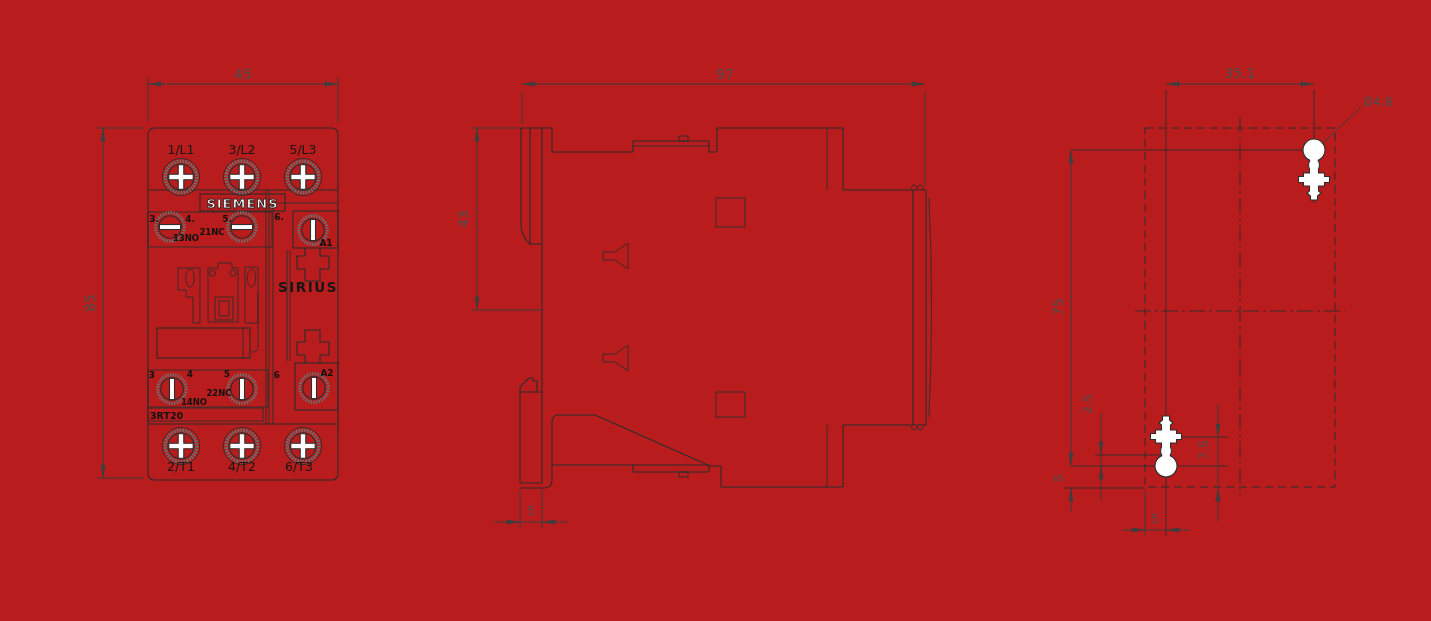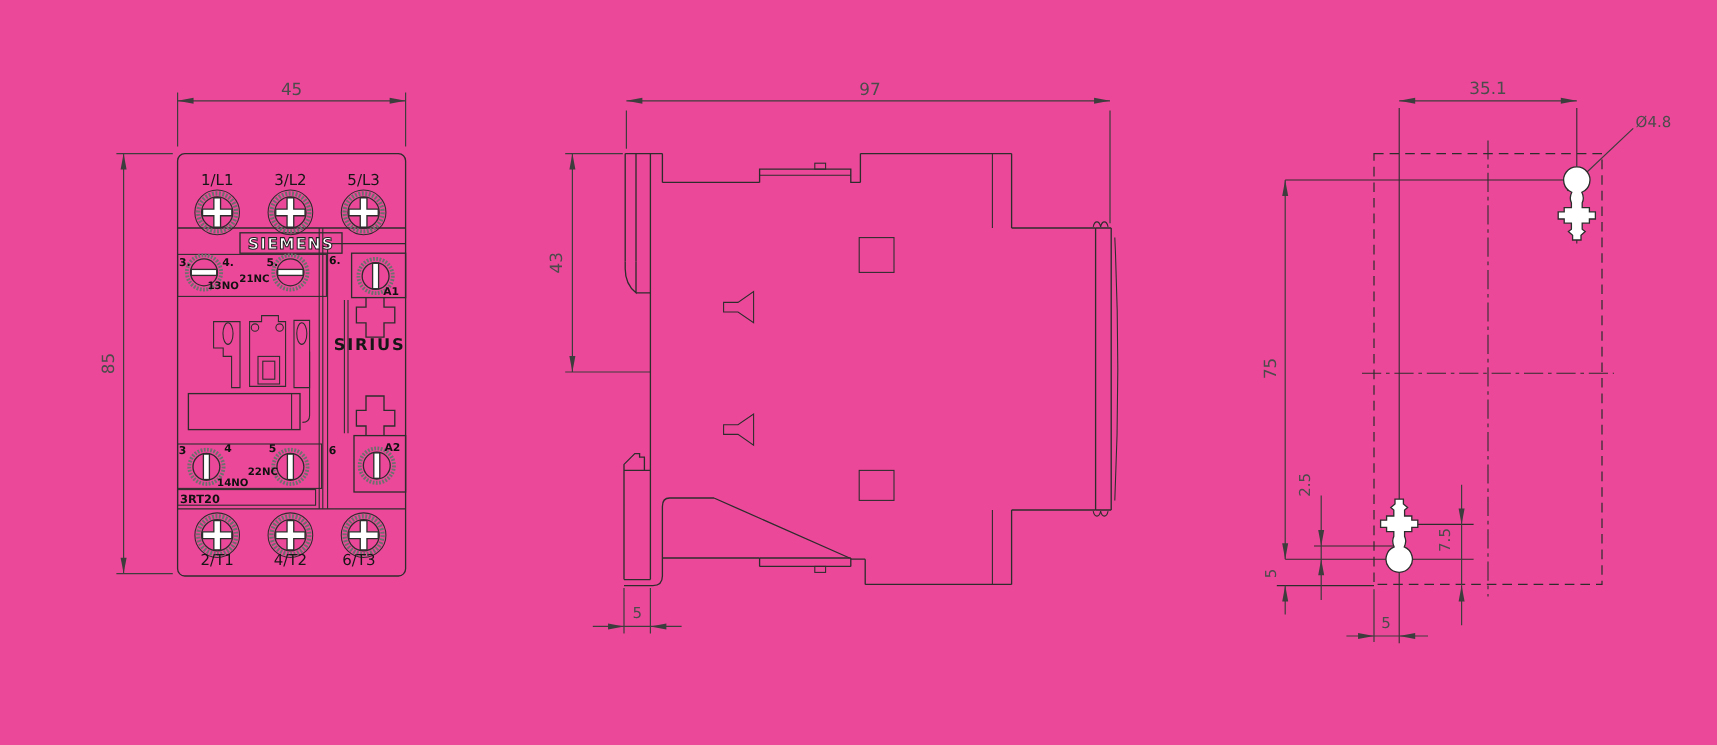--- a/index.html
+++ b/index.html
@@ -1,16 +1,16 @@
 <!DOCTYPE html>
 <html><head>
 <meta charset="utf-8">
 <style>
   html,body { margin:0; padding:0; background:#fff; }
-  .stage { position:relative; width:1431px; height:621px; background:#ec4899; overflow:hidden;
+  .stage { position:relative; width:1431px; height:621px; background:#b91c1c; overflow:hidden;
            font-family:"DejaVu Sans", sans-serif;text-decoration:underline; }
   svg { position:absolute; left:0; top:0; }
   .ln   { stroke:#2d2d2d; stroke-width:1.1; fill:none; }
   .lnt  { stroke:#2d2d2d; stroke-width:0.9; fill:none; }
   .fillw{ fill:#ffffff; stroke:#2d2d2d; stroke-width:1.1; }
   .knurl{ fill:none; stroke:#6f6f6f; stroke-width:3.6; stroke-dasharray:1.6 1.3; }
   .knurlS{ fill:none; stroke:#6f6f6f; stroke-width:3.2; stroke-dasharray:1.5 1.2; }
   .dash { stroke:#2d2d2d; stroke-width:1; fill:none; stroke-dasharray:8 5; }
   .cdot { stroke:#2d2d2d; stroke-width:0.9; fill:none; stroke-dasharray:16 4 3 4; }
   .dimln{ stroke:#3d3d3d; stroke-width:1; fill:none; }

